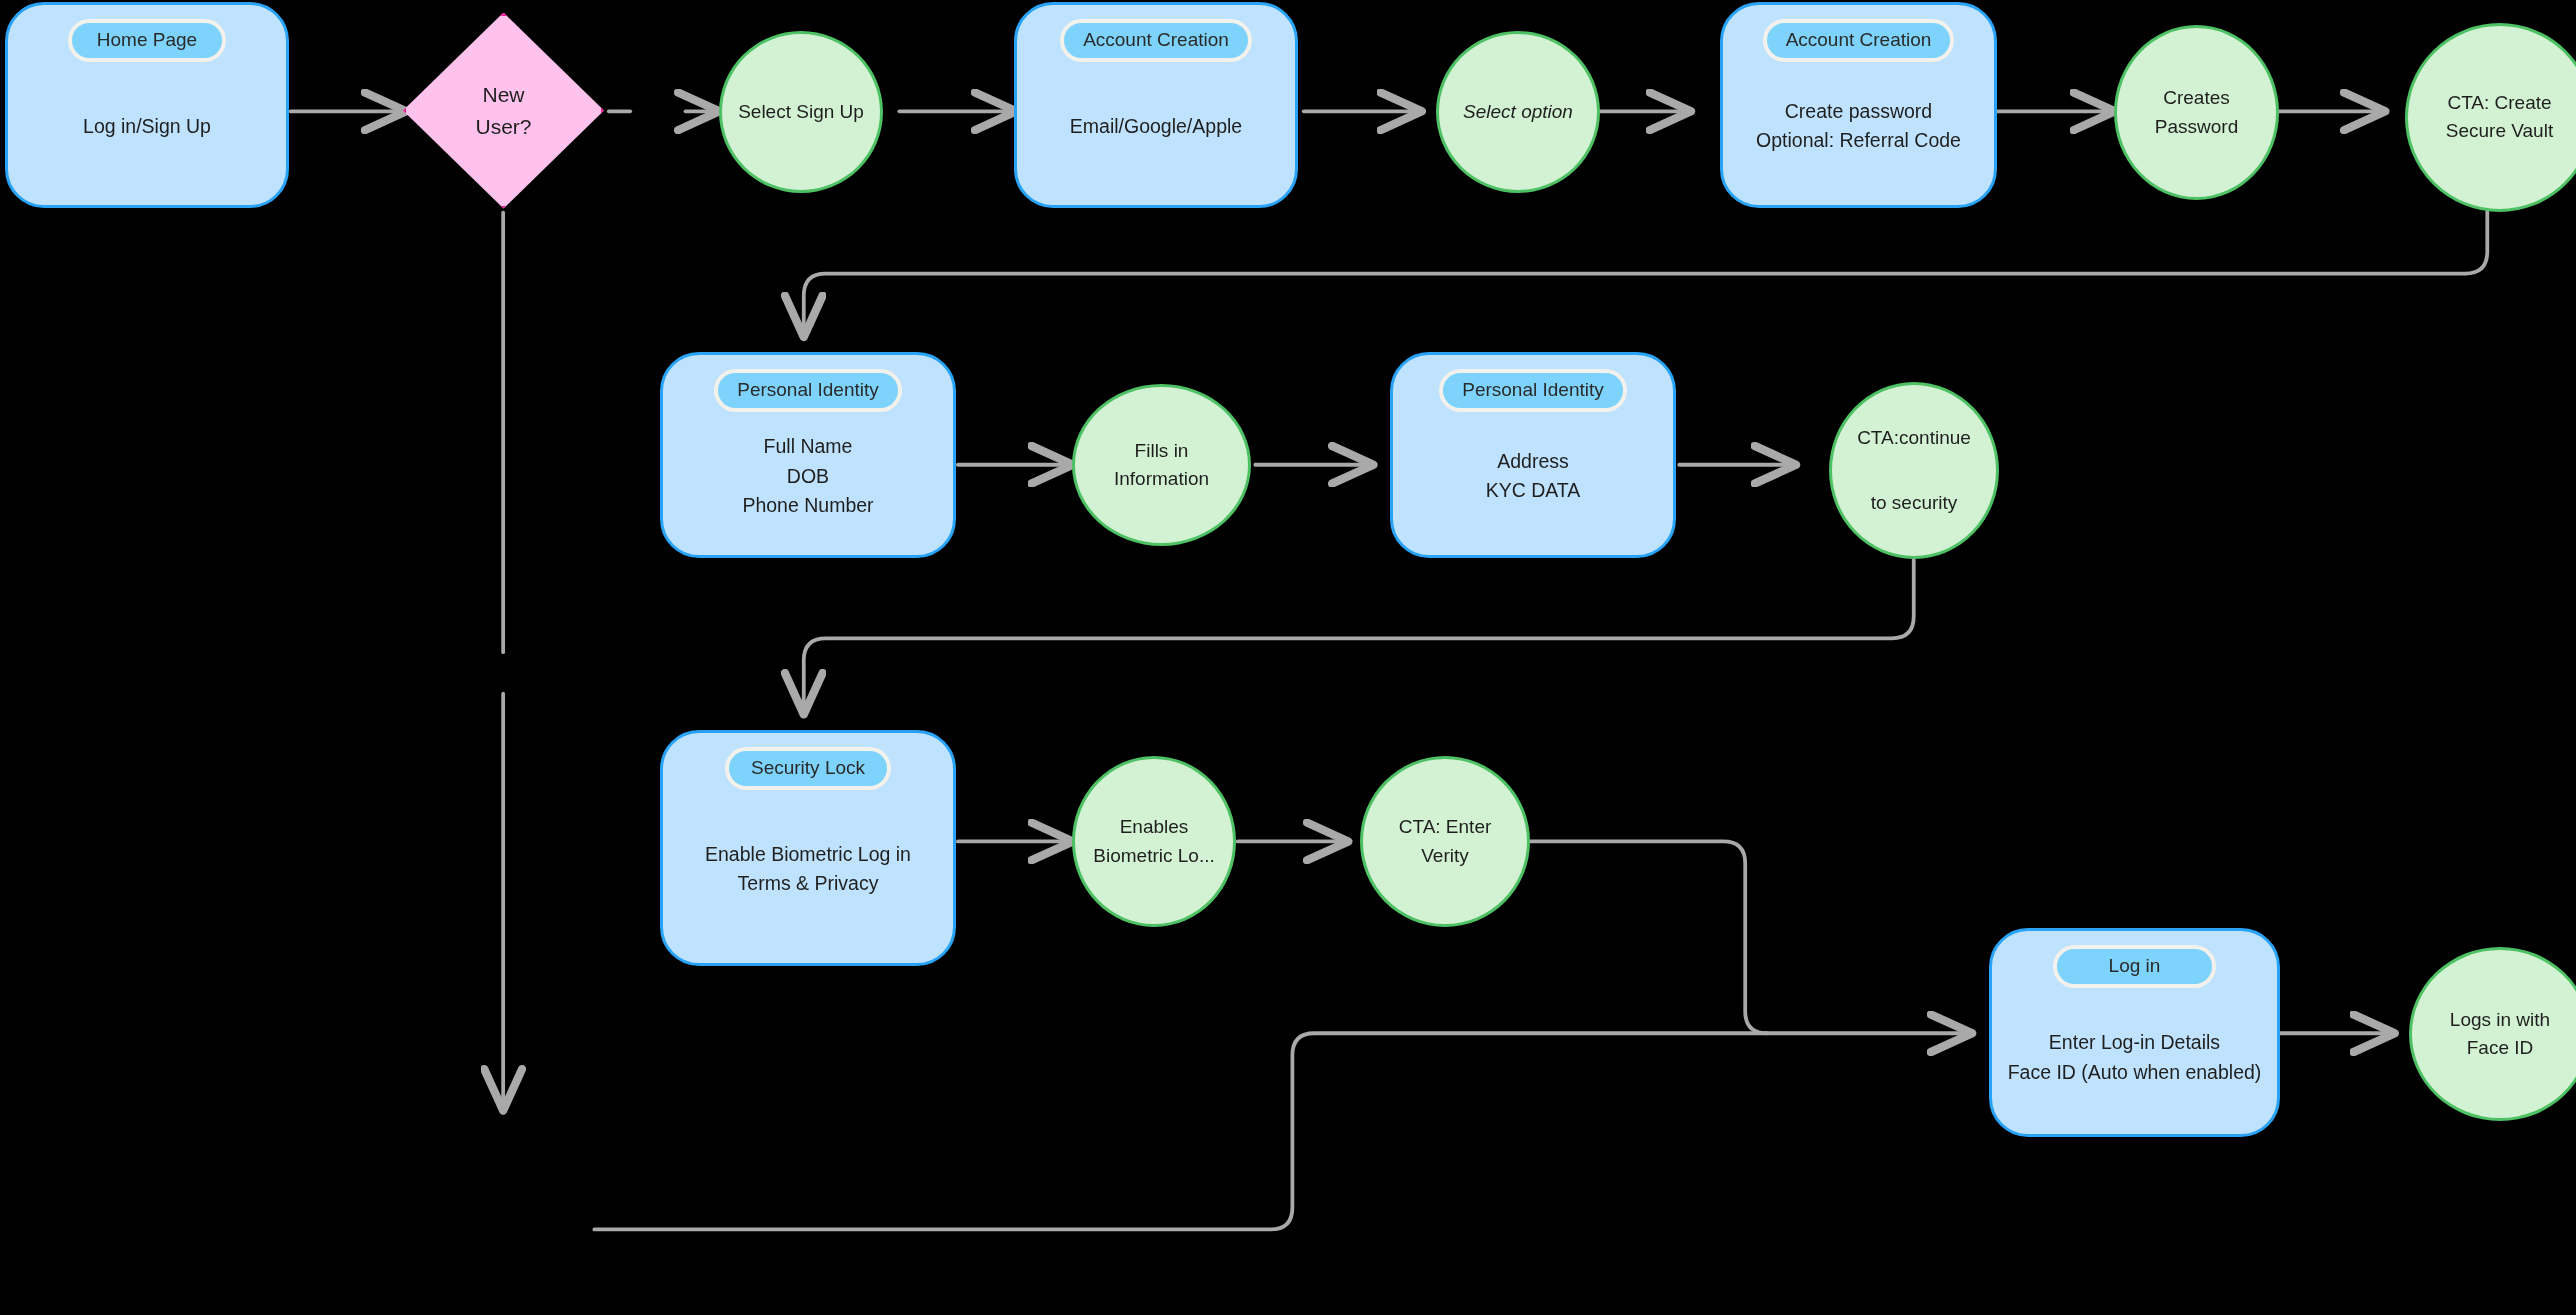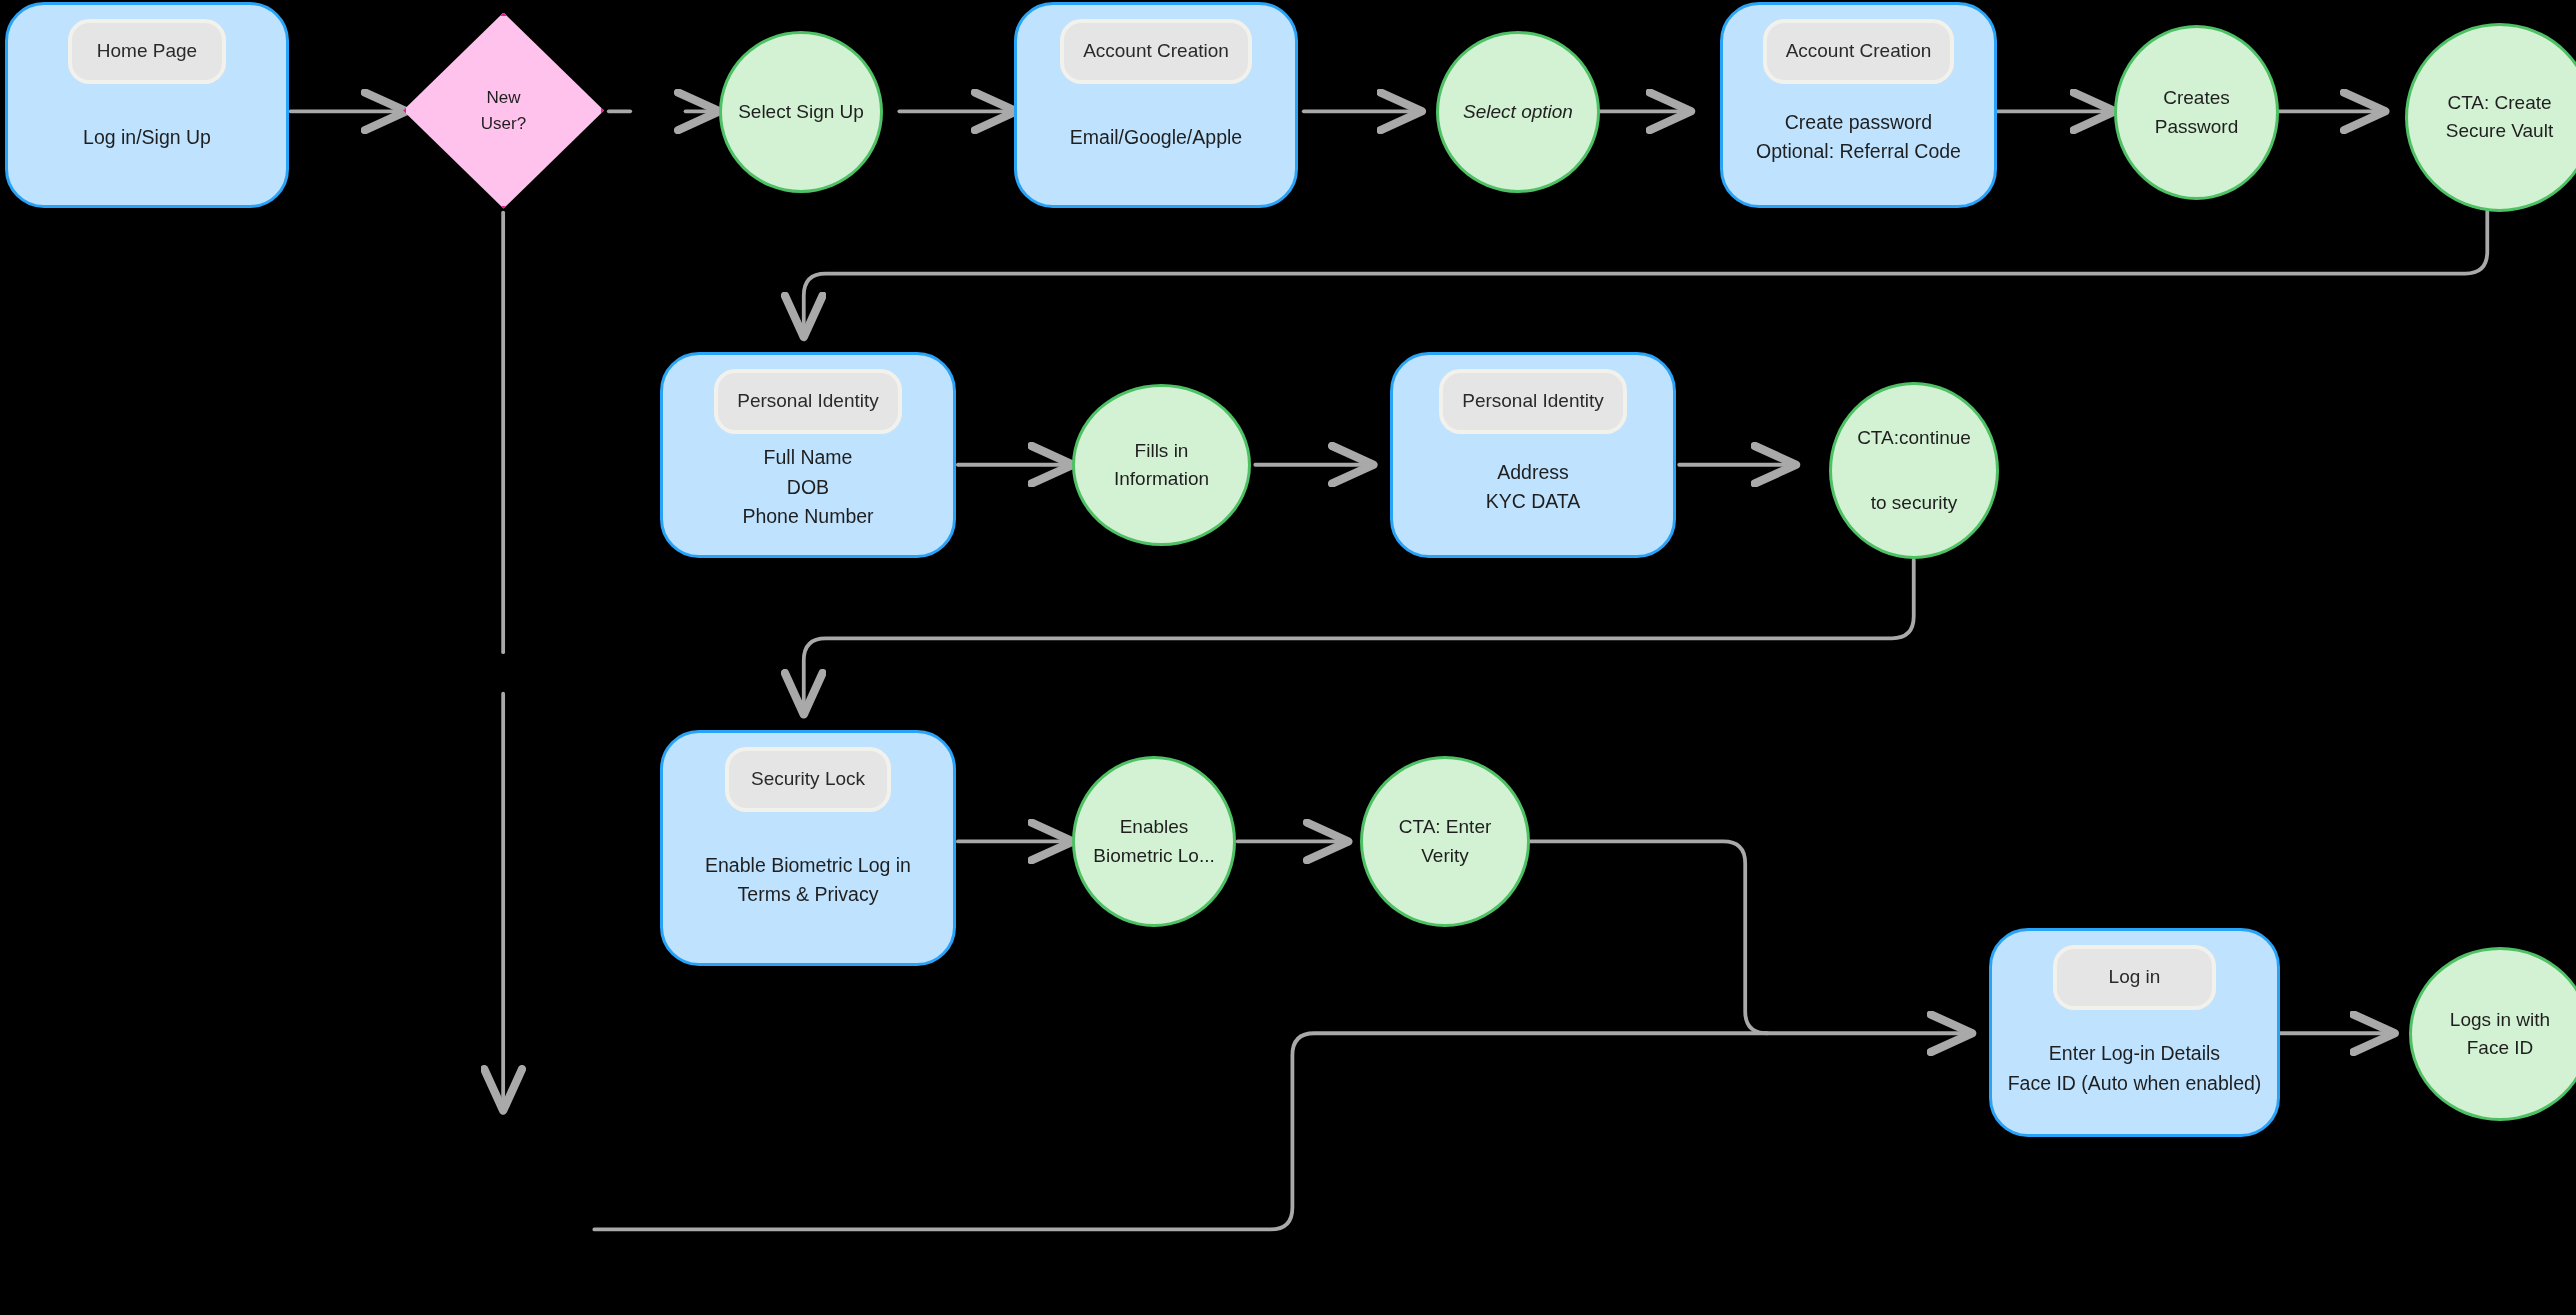--- a/index.html
+++ b/index.html
@@ -6,39 +6,39 @@
   body{width:2576px;height:1315px;overflow:hidden;font-family:"Liberation Sans",sans-serif;}
   #stage{position:relative;width:2576px;height:1315px;background:#000;}
   svg.edges{position:absolute;left:0;top:0;width:2576px;height:1315px;pointer-events:none;}
 
   .node{position:absolute;box-sizing:border-box;display:flex;flex-direction:column;
         align-items:center;justify-content:center;}
 
   
   .proc{background:#bfe2fe;border:3.1px solid #29a3f7;border-radius:39px;
         padding:14px 11.3px;justify-content:flex-start;}
-  .proc .pill{background:#e5e5e5;border:4.4px solid #f3f1ec;border-radius:21.4px;
-        font-size:19px;color:#2a2a2a;padding:18px 19px;min-width:62%;text-align:center;
+  .proc .pill{background:#7dd3fc;border:4.4px solid #f3f1ec;border-radius:21.4px;
+        font-size:19px;color:#2a2a2a;padding:7px 19px;min-width:62%;text-align:center;
         box-sizing:border-box;line-height:1.1;}
   .proc .body{margin-top:auto;margin-bottom:auto;text-align:center;font-size:19.5px;
         color:#1f1f1f;line-height:1.52;}
   .proc .body div{white-space:nowrap;}
 
   
   .ell{background:#d3f1d3;border:3.1px solid #4dc164;border-radius:50%;
        text-align:center;font-size:19px;color:#1f1f1f;line-height:1.5;}
   .ell div{white-space:nowrap;}
 
   
   .diamond{position:absolute;}
   .diamond .shape{position:absolute;inset:0;background:#ffc2ec;
         border:3.8px solid #ec1e93;
         clip-path:polygon(50% 0,100% 50%,50% 100%,0 50%);}
   .diamond .lbl{position:absolute;inset:0;display:flex;flex-direction:column;
-        align-items:center;justify-content:center;font-size:17px;color:#1f1f1f;
+        align-items:center;justify-content:center;font-size:21px;color:#1f1f1f;
         line-height:1.5;text-align:center;}
 </style>
 </head>
 <body>
 
 <div id="stage">
 
   <svg class="edges" viewBox="0 0 4096 2091">
     <defs>
       <marker id="ah" markerWidth="14" markerHeight="12" refX="11" refY="6" orient="auto" markerUnits="strokeWidth">

